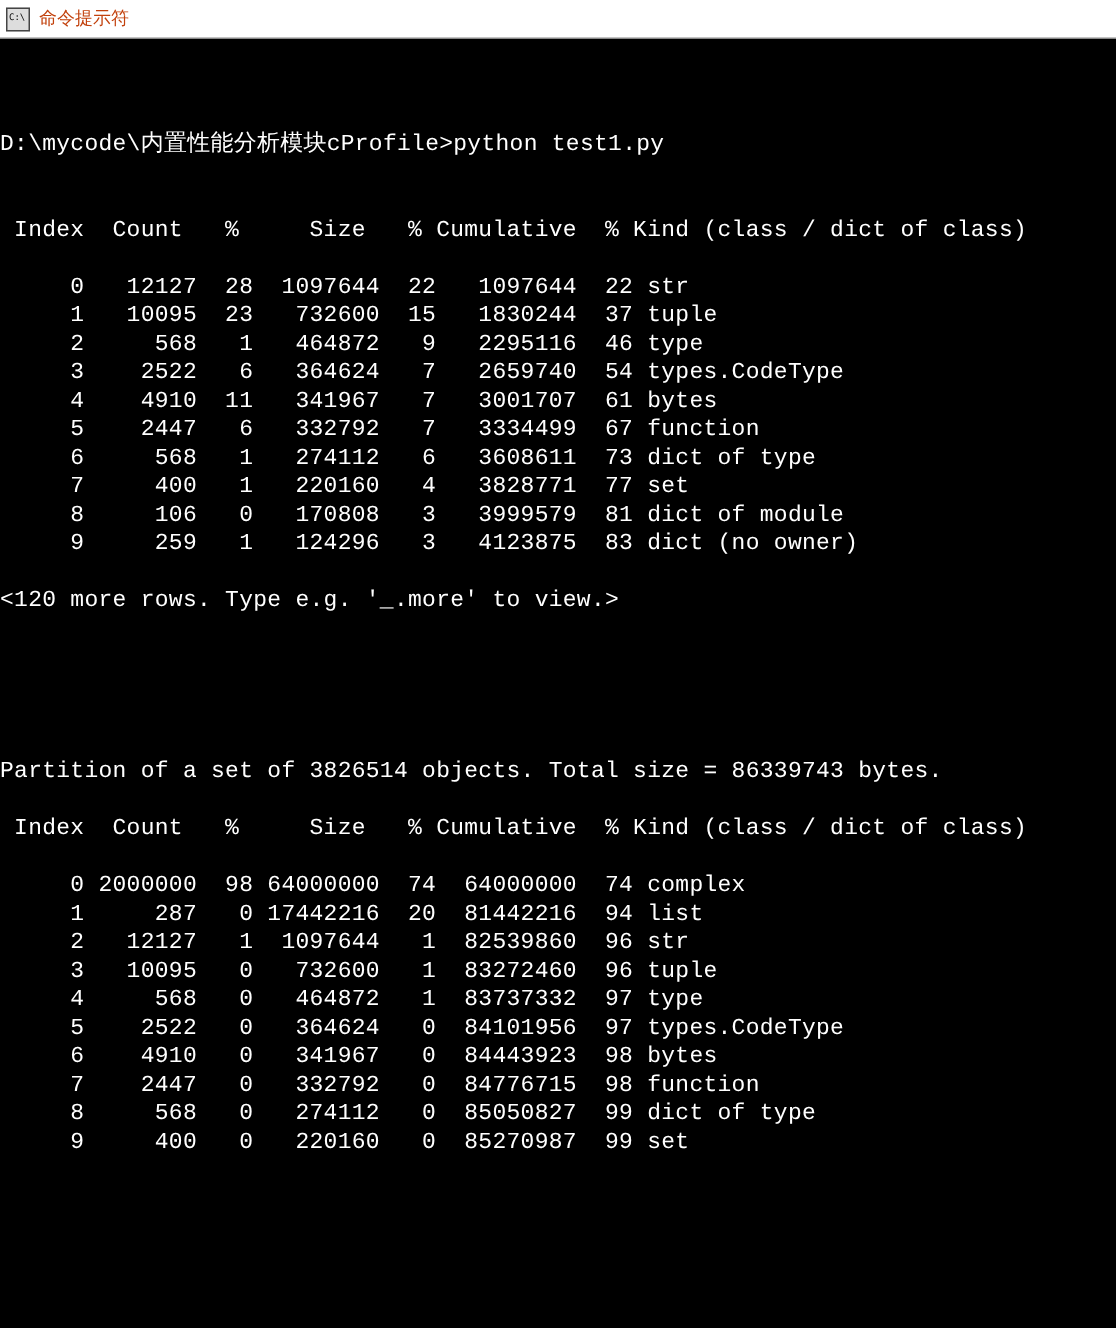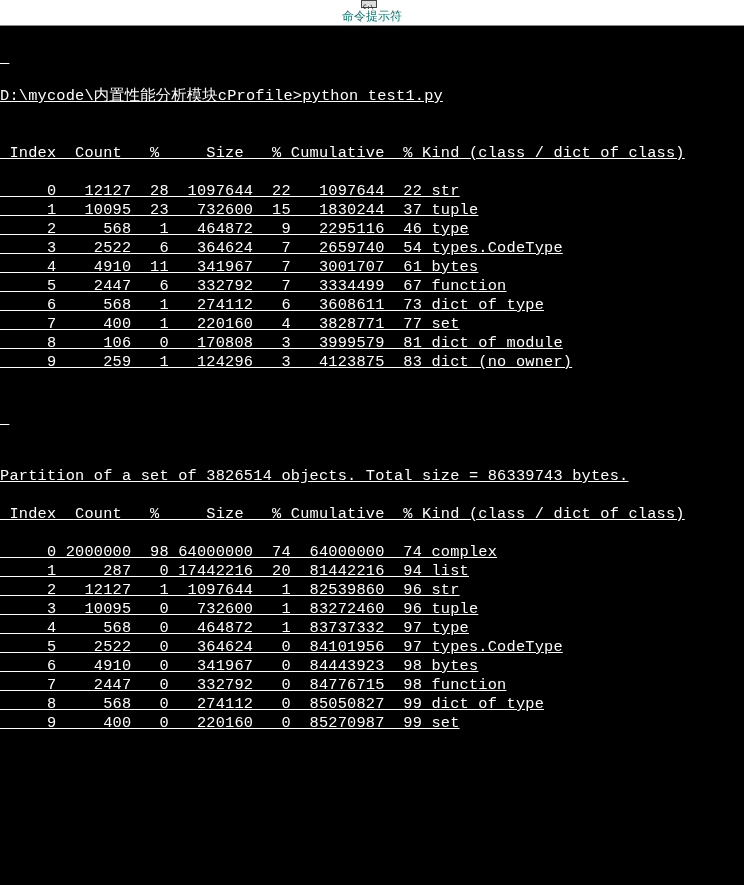--- a/index.html
+++ b/index.html
@@ -12,22 +12,21 @@
   }
   .titlebar {
     background: #fff;
     height: 26px;
     display: flex;
     align-items: center;
     padding: 0 4px;
     border-bottom: 1px solid #888;
     font-family: "Microsoft YaHei", "Segoe UI", sans-serif;
     font-size: 12px;
-    color: #0f766e;
-    flex-direction: column;
+    color: #c2410c;
   }
   .title-icon {
     width: 16px;
     height: 16px;
     margin-right: 6px;
     border: 1px solid #444;
     background: #ddd;
     position: relative;
   }
   .title-icon::after {
@@ -41,36 +40,37 @@
   }
   .console {
     background: #000;
     color: #fff;
     font-size: 15.3px;
     line-height: 19px;
     white-space: pre;
     padding: 4px 0 0 0;
     letter-spacing: 0.2px;
   }
-  .row { display: block; text-decoration: underline; }
+  .row { display: block; }
 </style>
 </head>
 <body>
 
 <div class="titlebar">
   <div class="title-icon"></div>
   <span>命令提示符</span>
 </div>
 
 <div class="console">
 <span class="row"> </span>
 <span class="row"><span>D:\mycode\内置性能分析模块cProfile&gt;</span><span>python test1.py</span></span>
 <div>
 <span class="row"> Index  Count   %     Size   % Cumulative  % Kind (class / dict of class)</span>
 <div><span class="row">     0   12127  28  1097644  22   1097644  22 str</span><span class="row">     1   10095  23   732600  15   1830244  37 tuple</span><span class="row">     2     568   1   464872   9   2295116  46 type</span><span class="row">     3    2522   6   364624   7   2659740  54 types.CodeType</span><span class="row">     4    4910  11   341967   7   3001707  61 bytes</span><span class="row">     5    2447   6   332792   7   3334499  67 function</span><span class="row">     6     568   1   274112   6   3608611  73 dict of type</span><span class="row">     7     400   1   220160   4   3828771  77 set</span><span class="row">     8     106   0   170808   3   3999579  81 dict of module</span><span class="row">     9     259   1   124296   3   4123875  83 dict (no owner)</span></div>
+<span class="row">&lt;120 more rows. Type e.g. '_.more' to view.&gt;</span>
 </div>
 <span class="row"> </span>
 <div>
 <span class="row">Partition of a set of 3826514 objects. Total size = 86339743 bytes.</span>
 <span class="row"> Index  Count   %     Size   % Cumulative  % Kind (class / dict of class)</span>
 <div><span class="row">     0 2000000  98 64000000  74  64000000  74 complex</span><span class="row">     1     287   0 17442216  20  81442216  94 list</span><span class="row">     2   12127   1  1097644   1  82539860  96 str</span><span class="row">     3   10095   0   732600   1  83272460  96 tuple</span><span class="row">     4     568   0   464872   1  83737332  97 type</span><span class="row">     5    2522   0   364624   0  84101956  97 types.CodeType</span><span class="row">     6    4910   0   341967   0  84443923  98 bytes</span><span class="row">     7    2447   0   332792   0  84776715  98 function</span><span class="row">     8     568   0   274112   0  85050827  99 dict of type</span><span class="row">     9     400   0   220160   0  85270987  99 set</span></div>
 </div>
 
 
 </div>

